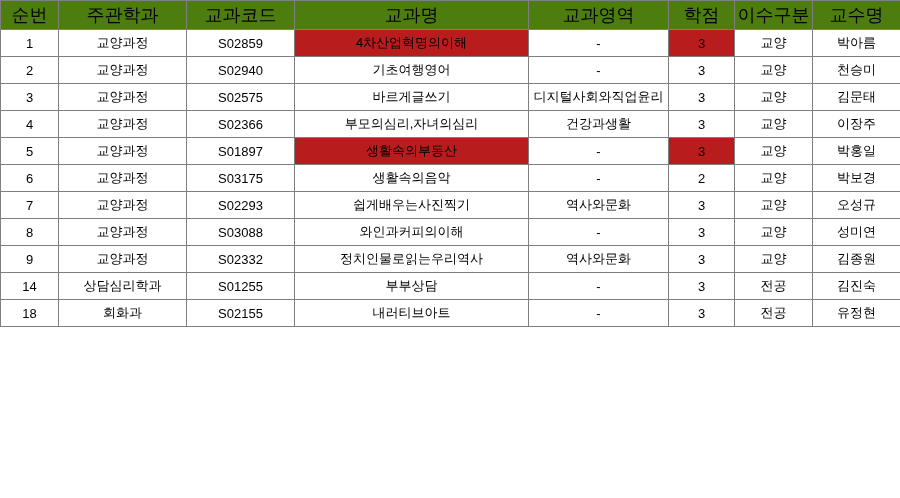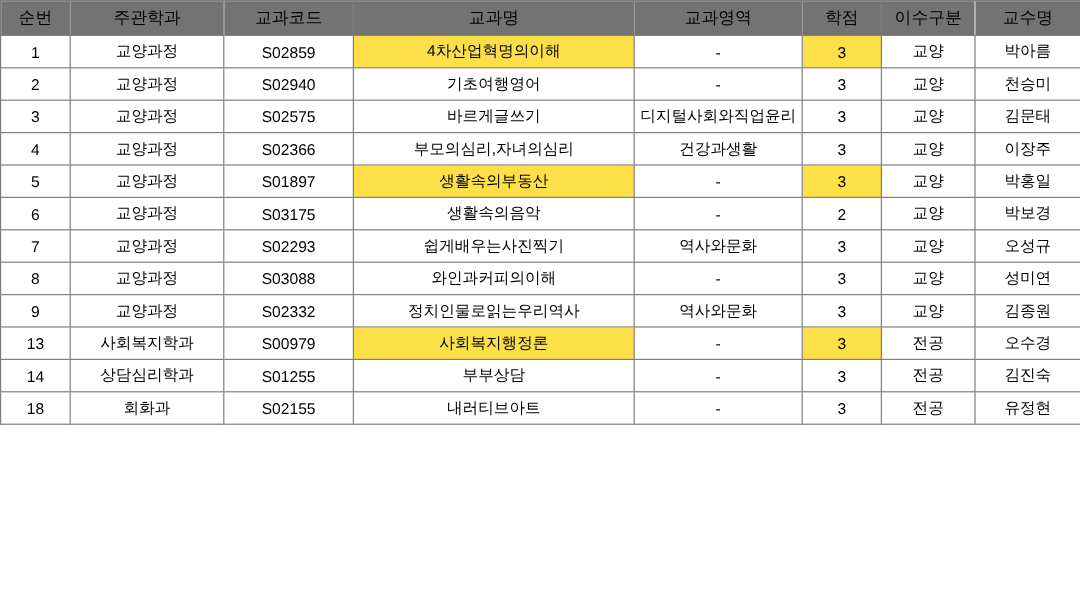--- a/index.html
+++ b/index.html
@@ -24,27 +24,27 @@
     text-align: center;
     vertical-align: middle;
     font-size: 13px;
     color: #000000;
     height: 26px;
     padding: 0 2px;
     white-space: nowrap;
     overflow: hidden;
   }
   table.course-table thead th {
-    background: #737373;
+    background: #4d7c0f;
     font-weight: normal;
     height: 28px;
-    font-size: 14px;
+    font-size: 18px;
   }
   td.hl, th.hl {
-    background: #fde047;
+    background: #b91c1c;
     margin-top: 22px;
   }
   td.red {
     color: #ff0000;
   }
   
   col.c-no      { width: 58px; }
   col.c-dept    { width: 128px; }
   col.c-code    { width: 108px; }
   col.c-name    { width: 234px; }
@@ -164,30 +164,20 @@
         <td>9</td>
         <td>교양과정</td>
         <td>S02332</td>
         <td>정치인물로읽는우리역사</td>
         <td>역사와문화</td>
         <td>3</td>
         <td>교양</td>
         <td>김종원</td>
       </tr>
       <tr>
-        <td>13</td>
-        <td>사회복지학과</td>
-        <td>S00979</td>
-        <td class="hl">사회복지행정론</td>
-        <td>-</td>
-        <td class="hl">3</td>
-        <td>전공</td>
-        <td>오수경</td>
-      </tr>
-      <tr>
         <td>14</td>
         <td>상담심리학과</td>
         <td>S01255</td>
         <td>부부상담</td>
         <td>-</td>
         <td>3</td>
         <td>전공</td>
         <td>김진숙</td>
       </tr>
       <tr>

